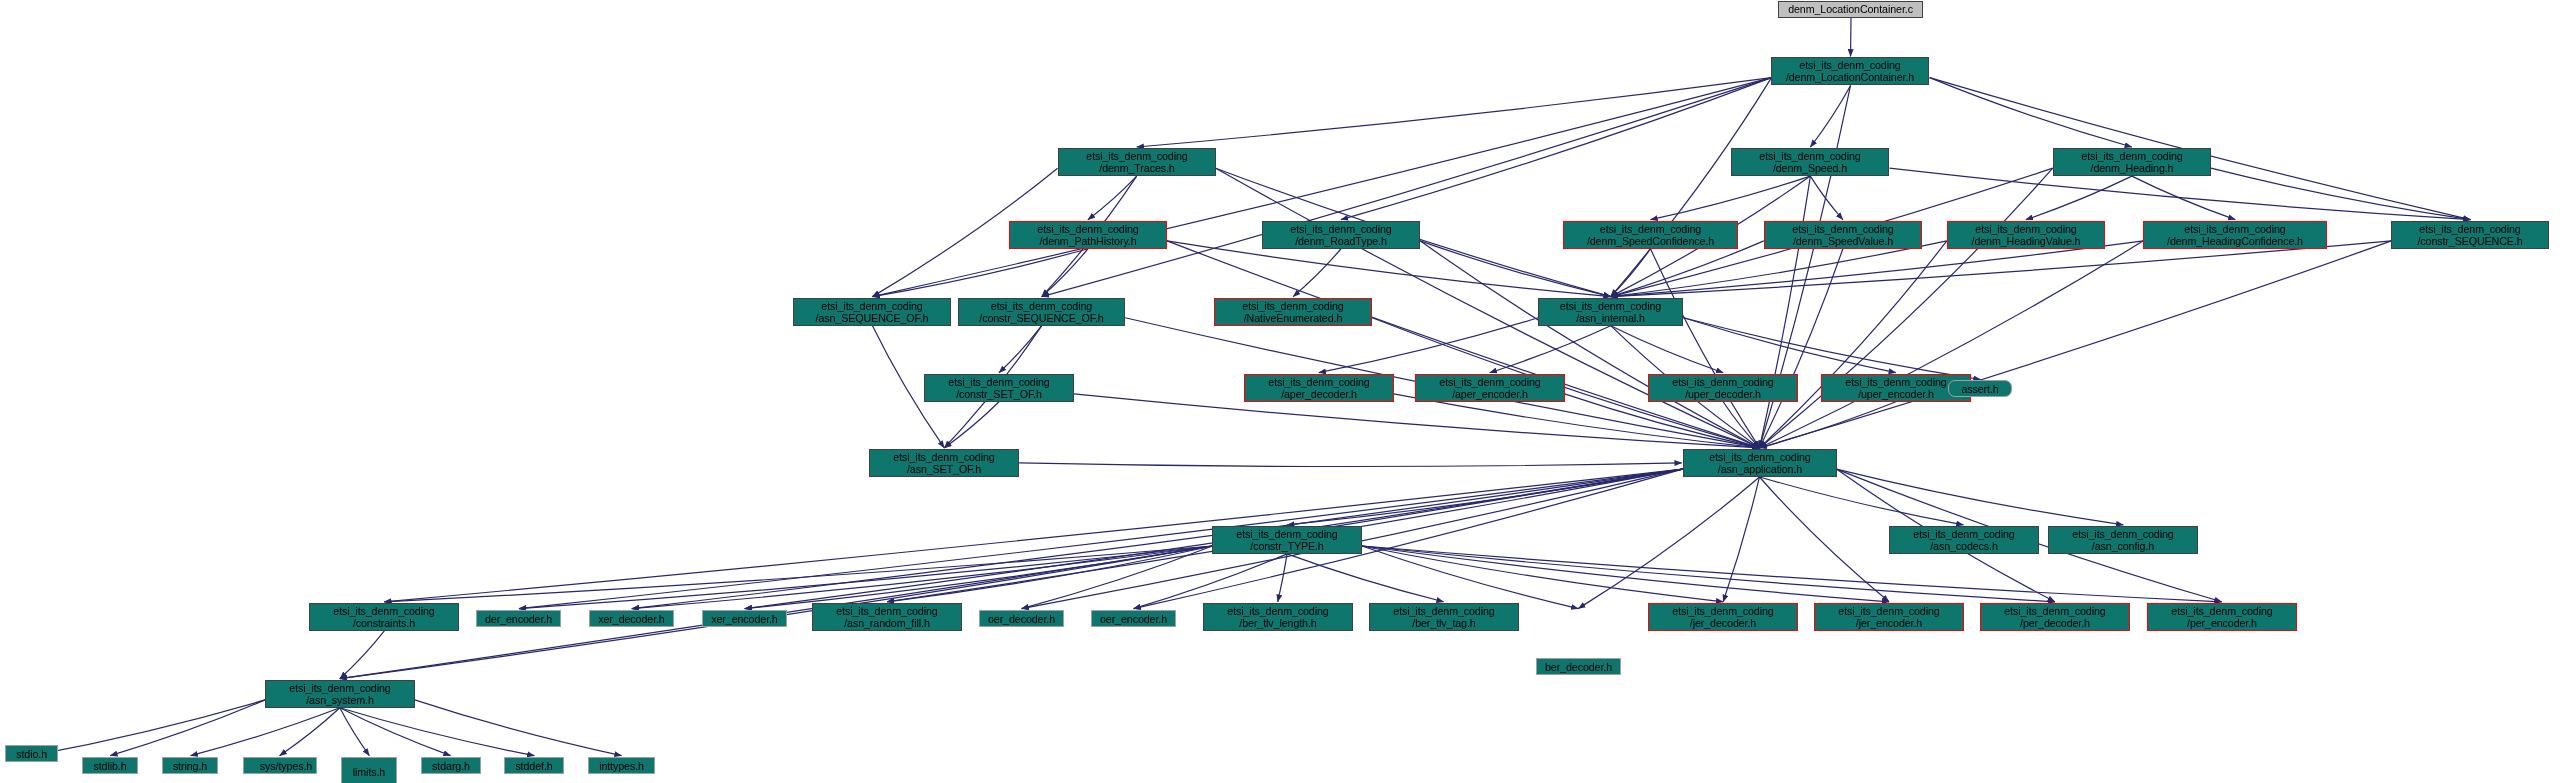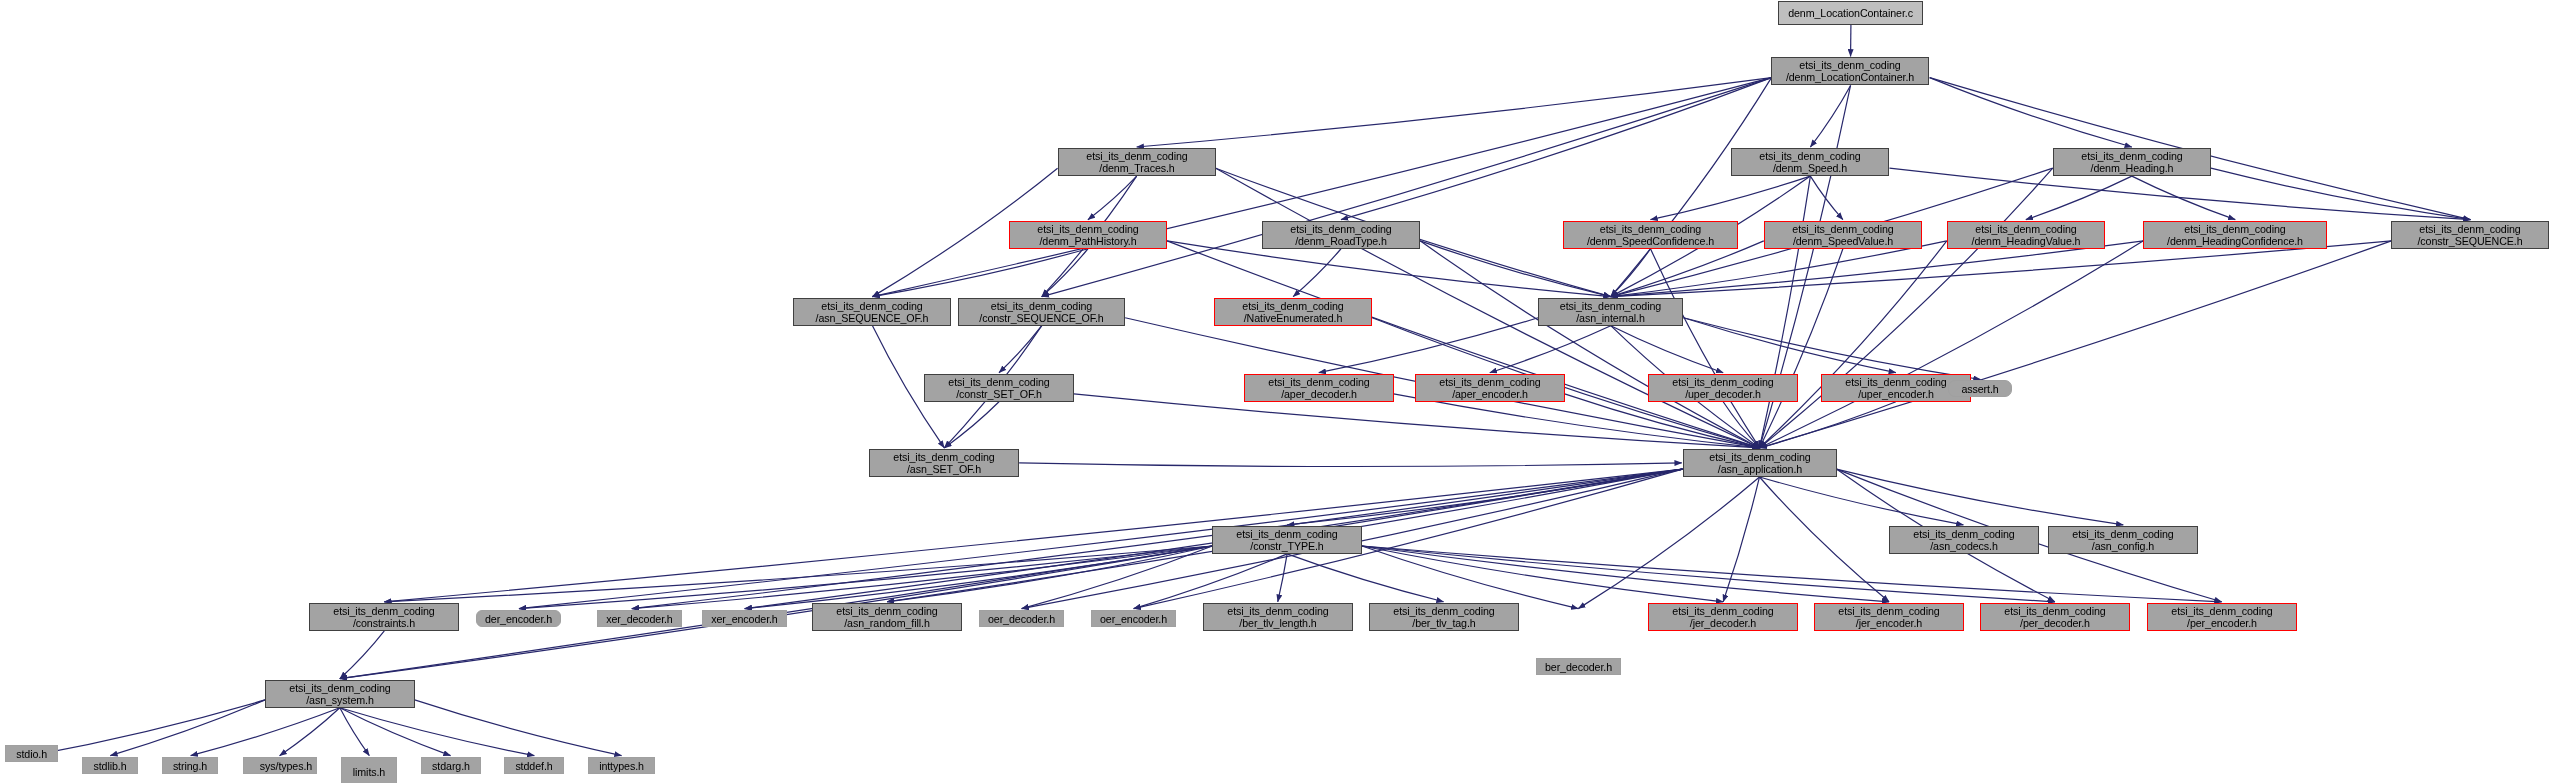--- a/index.html
+++ b/index.html
@@ -7,21 +7,21 @@
   #graph{position:relative;width:2576px;height:783px;overflow:hidden;background:#fff;}
   #edges{position:absolute;left:0;top:0;width:2576px;height:783px;pointer-events:none;}
   .node{
     position:absolute;
     box-sizing:border-box;
     display:flex;
     flex-direction:column;
     align-items:center;
     justify-content:center;
     text-align:center;
-    background:#a3a3a3;
+    background:#0f766e;
     border:0.9px solid #404040;
     color:#000000;
     font-size:10.7px;
     line-height:12px;
     white-space:pre;
     letter-spacing:-0.1px;
     z-index:5;
   }
   .node.red{border:0.9px solid #ff0000;}
   .node.grey{border:0.9px solid #a0a0a0;}
@@ -135,21 +135,21 @@
         <path d="M310,818.76 Q225.02373602852248,855.2112240234617 129,884" marker-end="url(#ah)"></path>
         <path d="M397.5,828 Q315.04893877881415,859.7384590040316 223,884" marker-end="url(#ah)"></path>
         <path d="M397.5,828 Q366.1964777327369,857.2420833935623 327,884" marker-end="url(#ah)"></path>
         <path d="M397.5,828 Q412.10641167402815,856.4071598091341 432,884" marker-end="url(#ah)"></path>
         <path d="M397.5,828 Q457.62400053876087,858.6744059385288 527,884" marker-end="url(#ah)"></path>
         <path d="M397.5,828 Q506.3560850101688,860.9703824115473 625,884" marker-end="url(#ah)"></path>
         <path d="M485,818.76 Q600.3307974822939,856.6373076689335 727,884" marker-end="url(#ah)"></path>
       </g>
   </svg>
   <div id="node-layer">
-      <div class="node root" style="left: 1778px; top: 0.9px; width: 145px; height: 24px;"><span class="l1">denm_LocationContainer.c</span></div>
+      <div class="node root" style="left: 1778px; top: 0.9px; width: 145px; height: 17px;"><span class="l1">denm_LocationContainer.c</span></div>
       <div class="node" style="left: 1771px; top: 57px; width: 158px; height: 28px;"><span class="l1">etsi_its_denm_coding</span><span class="l2">/denm_LocationContainer.h</span></div>
       <div class="node" style="left: 1058px; top: 148px; width: 158px; height: 28px;"><span class="l1">etsi_its_denm_coding</span><span class="l2">/denm_Traces.h</span></div>
       <div class="node" style="left: 1731px; top: 148px; width: 158px; height: 28px;"><span class="l1">etsi_its_denm_coding</span><span class="l2">/denm_Speed.h</span></div>
       <div class="node" style="left: 2053px; top: 148px; width: 158px; height: 28px;"><span class="l1">etsi_its_denm_coding</span><span class="l2">/denm_Heading.h</span></div>
       <div class="node red" style="left: 1009px; top: 221px; width: 158px; height: 28px;"><span class="l1">etsi_its_denm_coding</span><span class="l2">/denm_PathHistory.h</span></div>
       <div class="node" style="left: 1262px; top: 221px; width: 158px; height: 28px;"><span class="l1">etsi_its_denm_coding</span><span class="l2">/denm_RoadType.h</span></div>
       <div class="node red" style="left: 1563px; top: 221px; width: 175px; height: 28px;"><span class="l1">etsi_its_denm_coding</span><span class="l2">/denm_SpeedConfidence.h</span></div>
       <div class="node red" style="left: 1764px; top: 221px; width: 158px; height: 28px;"><span class="l1">etsi_its_denm_coding</span><span class="l2">/denm_SpeedValue.h</span></div>
       <div class="node red" style="left: 1947px; top: 221px; width: 158px; height: 28px;"><span class="l1">etsi_its_denm_coding</span><span class="l2">/denm_HeadingValue.h</span></div>
       <div class="node red" style="left: 2143px; top: 221px; width: 184px; height: 28px;"><span class="l1">etsi_its_denm_coding</span><span class="l2">/denm_HeadingConfidence.h</span></div>
@@ -163,22 +163,22 @@
       <div class="node red" style="left: 1415px; top: 374px; width: 150px; height: 28px;"><span class="l1">etsi_its_denm_coding</span><span class="l2">/aper_encoder.h</span></div>
       <div class="node red" style="left: 1648px; top: 374px; width: 150px; height: 28px;"><span class="l1">etsi_its_denm_coding</span><span class="l2">/uper_decoder.h</span></div>
       <div class="node red" style="left: 1821px; top: 374px; width: 150px; height: 28px;"><span class="l1">etsi_its_denm_coding</span><span class="l2">/uper_encoder.h</span></div>
       <div class="node grey" style="left: 1948px; top: 380px; width: 64px; height: 17px; border-radius: 7px;"><span class="l1">assert.h</span></div>
       <div class="node" style="left: 869px; top: 449px; width: 150px; height: 28px;"><span class="l1">etsi_its_denm_coding</span><span class="l2">/asn_SET_OF.h</span></div>
       <div class="node" style="left: 1683px; top: 449px; width: 154px; height: 28px;"><span class="l1">etsi_its_denm_coding</span><span class="l2">/asn_application.h</span></div>
       <div class="node" style="left: 1212px; top: 526px; width: 150px; height: 28px;"><span class="l1">etsi_its_denm_coding</span><span class="l2">/constr_TYPE.h</span></div>
       <div class="node" style="left: 1889px; top: 526px; width: 150px; height: 28px;"><span class="l1">etsi_its_denm_coding</span><span class="l2">/asn_codecs.h</span></div>
       <div class="node" style="left: 2048px; top: 526px; width: 150px; height: 28px;"><span class="l1">etsi_its_denm_coding</span><span class="l2">/asn_config.h</span></div>
       <div class="node" style="left: 309px; top: 603px; width: 150px; height: 28px;"><span class="l1">etsi_its_denm_coding</span><span class="l2">/constraints.h</span></div>
-      <div class="node grey" style="left: 476px; top: 610px; width: 85px; height: 17px; border-radius: 6px;"><span class="l1">der_encoder.h</span></div>
-      <div class="node grey" style="left: 589px; top: 610px; width: 85px; height: 17px; margin-left: 8px;"><span class="l1">xer_decoder.h</span></div>
+      <div class="node grey" style="left: 476px; top: 610px; width: 85px; height: 17px;"><span class="l1">der_encoder.h</span></div>
+      <div class="node grey" style="left: 589px; top: 610px; width: 85px; height: 17px;"><span class="l1">xer_decoder.h</span></div>
       <div class="node grey" style="left: 702px; top: 610px; width: 85px; height: 17px;"><span class="l1">xer_encoder.h</span></div>
       <div class="node" style="left: 812px; top: 603px; width: 150px; height: 28px;"><span class="l1">etsi_its_denm_coding</span><span class="l2">/asn_random_fill.h</span></div>
       <div class="node grey" style="left: 979px; top: 610px; width: 85px; height: 17px;"><span class="l1">oer_decoder.h</span></div>
       <div class="node grey" style="left: 1091px; top: 610px; width: 85px; height: 17px;"><span class="l1">oer_encoder.h</span></div>
       <div class="node" style="left: 1203px; top: 603px; width: 150px; height: 28px;"><span class="l1">etsi_its_denm_coding</span><span class="l2">/ber_tlv_length.h</span></div>
       <div class="node" style="left: 1369px; top: 603px; width: 150px; height: 28px;"><span class="l1">etsi_its_denm_coding</span><span class="l2">/ber_tlv_tag.h</span></div>
       <div class="node grey" style="left: 1536px; top: 610px; width: 85px; height: 17px; margin-top: 48px;"><span class="l1">ber_decoder.h</span></div>
       <div class="node red" style="left: 1648px; top: 603px; width: 150px; height: 28px;"><span class="l1">etsi_its_denm_coding</span><span class="l2">/jer_decoder.h</span></div>
       <div class="node red" style="left: 1814px; top: 603px; width: 150px; height: 28px;"><span class="l1">etsi_its_denm_coding</span><span class="l2">/jer_encoder.h</span></div>
       <div class="node red" style="left: 1980px; top: 603px; width: 150px; height: 28px;"><span class="l1">etsi_its_denm_coding</span><span class="l2">/per_decoder.h</span></div>

